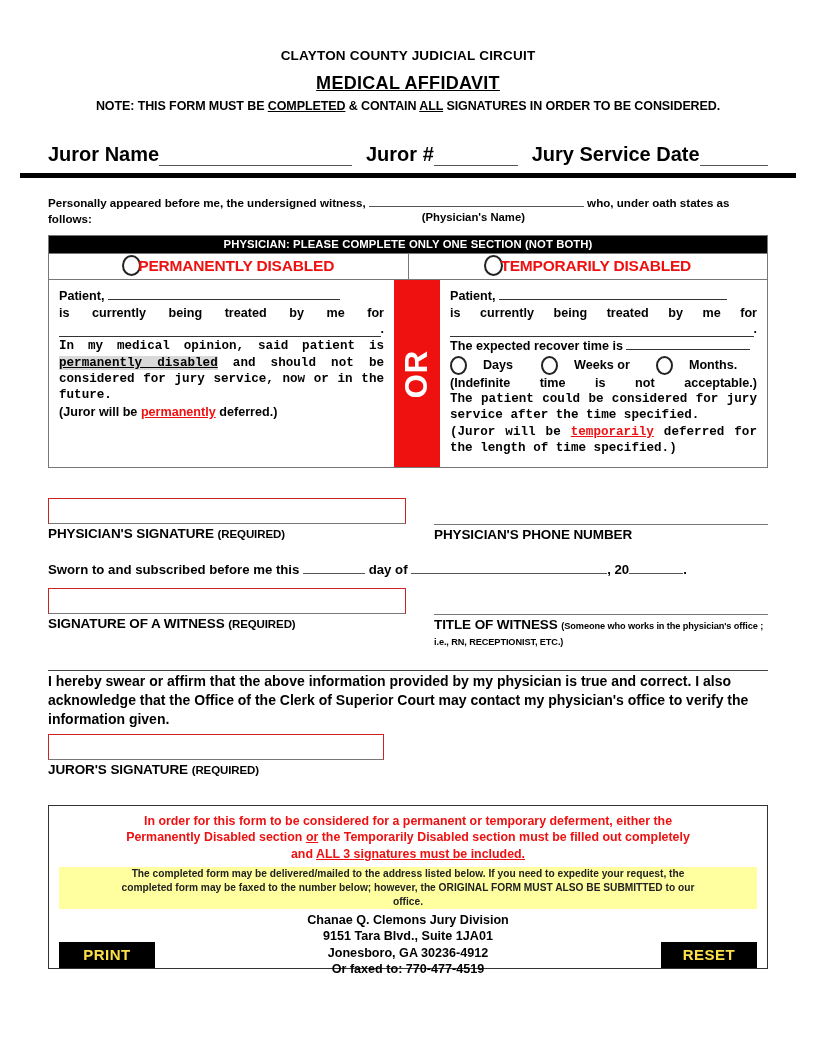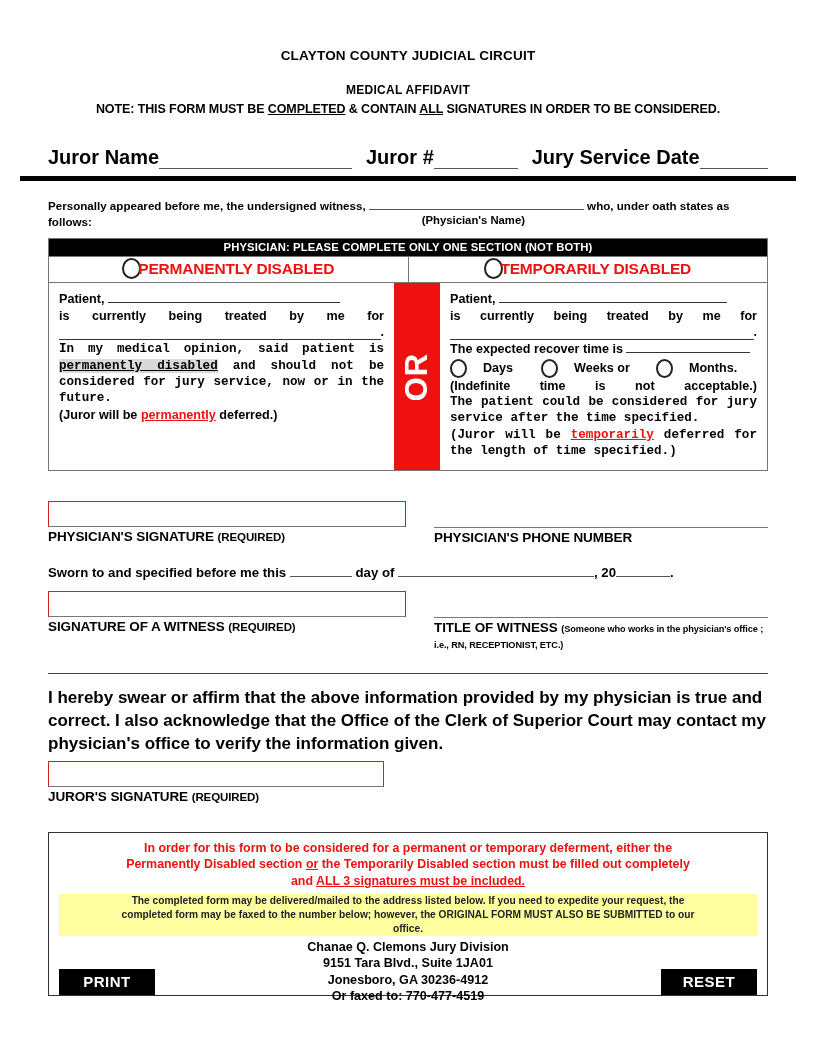--- a/index.html
+++ b/index.html
@@ -16,22 +16,22 @@
   }
   .page { position: relative; width: 816px; height: 881px; padding: 0; }
 
   
   .hdr { text-align: center; }
   .hdr-line1 {
     font-size: 13.5px; font-weight: bold; letter-spacing: .2px;
     padding-top: 48px;
   }
   .hdr-line2 {
-    font-size: 12px; font-weight: bold; 
-    margin-top: 20px; letter-spacing: .3px;
+    font-size: 18px; font-weight: bold; text-decoration: underline;
+    margin-top: 10px; letter-spacing: .3px;
   }
   .hdr-note {
     color: #000000; font-size: 12.5px; font-weight: bold;
     margin-top: 5px; letter-spacing: -0.1px;
   }
   .hdr-note u { text-decoration: underline; }
 
   
   .juror-row {
     margin: 30px 48px 0 48px;
@@ -136,21 +136,21 @@
     margin: 17px 48px 0 48px; font-size: 13.2px; font-weight: bold;
     white-space: nowrap;
   }
   .sworn .ul-day  { width: 62px; }
   .sworn .ul-mon  { width: 196px; }
   .sworn .ul-yr   { width: 54px; }
 
   .mid-rule { margin: 22px 48px 0 48px; border-top: 1.5px solid #444; }
 
   .hereby {
-    margin: 13px 48px 0 48px; font-size: 17px; font-weight: bold;
+    margin: 1px 48px 0 48px; font-size: 14px; font-weight: bold;
     line-height: 1.33;
   }
 
   
   .notice {
     margin: 28px 48px 0 48px; border: 1px solid #333;
     padding: 7px 10px 0 10px;
   }
   .notice-red {
     color: #ee1111; font-size: 12.4px; font-weight: bold;
@@ -163,21 +163,21 @@
   .notice-yellow span { background:#ffffa0; }
   .notice-addr {
     text-align: center; font-size: 12.6px; font-weight: bold;
     line-height: 1.32; margin-top: 3px;
   }
   .notice-btns {
     display: flex; justify-content: space-between; align-items: center;
     margin-top: -36px;
   }
   .btn {
-    background: #000; color: #ffffff; font-size: 15px; font-weight: bold;
+    background: #000; color: #fde047; font-size: 15px; font-weight: bold;
     padding: 3px 0 4px; width: 96px; text-align: center;
     border: 1px solid #000; letter-spacing: .5px;
   }
 </style>
 </head>
 <body>
 
 <div class="page">
 
   <div class="hdr">
@@ -282,21 +282,21 @@
         <div class="sig-label"><span>PHYSICIAN'S SIGNATURE</span> <span class="req">(REQUIRED)</span></div>
       </div>
       <div class="sig-right">
         <div class="sig-rule"></div>
         <div class="sig-label">PHYSICIAN'S PHONE NUMBER</div>
       </div>
     </div>
   </div>
 
   <div class="sworn">
-    <span>Sworn to and specified before me this</span>
+    <span>Sworn to and subscribed before me this</span>
     <span class="ul ul-day"></span>
     <span>day of</span>
     <span class="ul ul-mon"></span><span>, 20</span><span class="ul ul-yr"></span><span>.</span>
   </div>
 
   <div class="sig-area">
     <div class="sig-row" style="margin-top:11px;">
       <div class="sig-left">
         <div class="sig-box"></div>
         <div class="sig-label"><span>SIGNATURE OF A WITNESS</span> <span class="req">(REQUIRED)</span></div>

